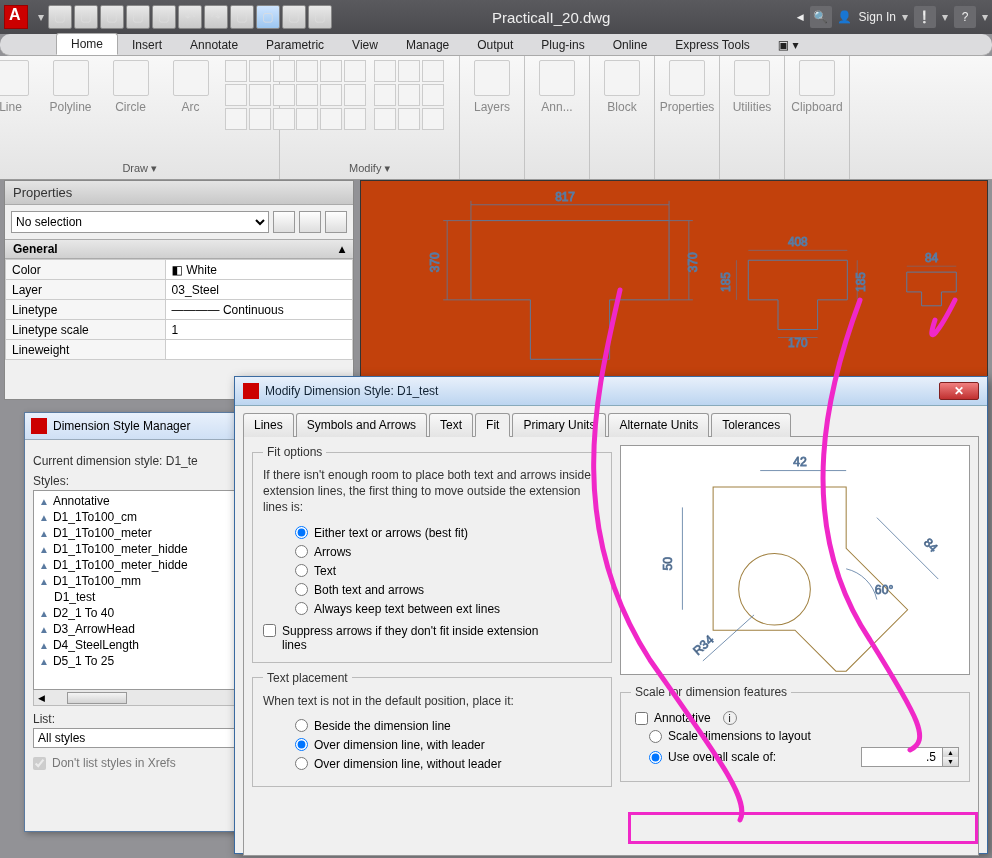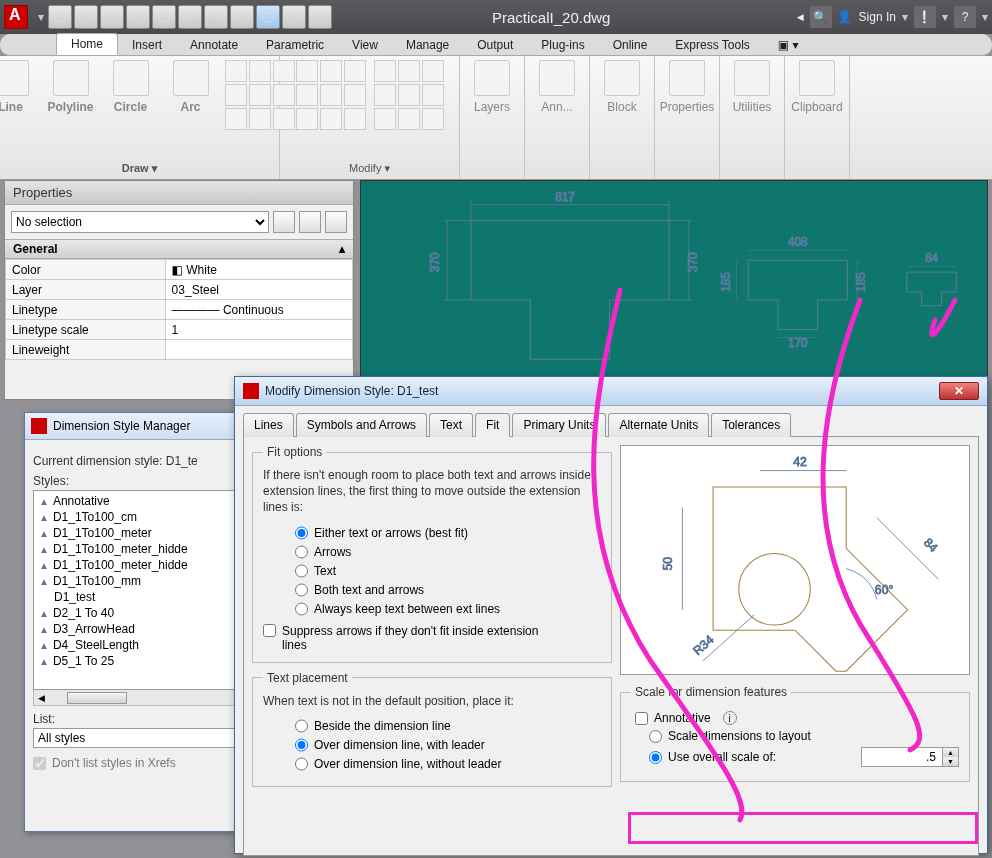--- a/index.html
+++ b/index.html
@@ -36,21 +36,21 @@
 .props .props-title { background:linear-gradient(#e4e4e4,#c8c8c8); padding:4px 8px; font-size:13px; color:#333; border-bottom:1px solid #aaa;}
 .props .selrow { display:flex; padding:6px; gap:4px; align-items:center;}
 .props select { flex:1; height:22px; border:1px solid #999; background:#fff;}
 .props .toolbtn { width:22px;height:22px;border:1px solid #999;background:linear-gradient(#fefefe,#dedede);}
 .props .cat { background:linear-gradient(#e8e8e8,#d0d0d0); padding:2px 8px; font-weight:bold; border-top:1px solid #aaa; border-bottom:1px solid #aaa; display:flex; justify-content:space-between;}
 .props table { width:100%; border-collapse:collapse;}
 .props td { border:1px solid #ccc; padding:2px 6px; background:#fff; height:20px;}
 .props td:first-child { width:46%; background:#f6f6f6;}
 
 
-.canvas { position:absolute; left:360px; top:180px; right:4px; height:210px; background:#0f766e; border:1px solid #333;}
+.canvas { position:absolute; left:360px; top:180px; right:4px; height:210px; background:#c2410c; border:1px solid #333;}
 .canvas svg { width:100%; height:100%;}
 
 
 .dsm { position:absolute; left:24px; top:412px; width:232px; height:420px; background:#f0f0f0; border:1px solid #5a7aa0; box-shadow:2px 2px 6px rgba(0,0,0,.3);}
 .dsm .dlg-title { background:linear-gradient(#e8f0fb,#cfe0f5); padding:5px 6px; display:flex; align-items:center; gap:6px; border-bottom:1px solid #9ab;}
 .dsm .dlg-title .logo-sm { width:16px;height:16px;background:#c00;}
 .dsm .body { padding:8px;}
 .dsm .lbl { margin:6px 0 2px 0; color:#333;}
 .dsm .stylelist { border:1px solid #999; background:#fff; height:200px; overflow:auto; padding:2px;}
 .dsm .stylelist div { padding:1px 3px; white-space:nowrap;}
@@ -69,21 +69,21 @@
 .mds .dlg-title .closebtn { width:40px; height:18px; background:linear-gradient(#f08080,#c03030); border:1px solid #802020; border-radius:2px; color:#fff; text-align:center; font-weight:bold; line-height:16px;}
 .mds .tabs { display:flex; padding:6px 8px 0 8px;}
 .mds .tabs .dtab { border:1px solid #999; border-bottom:none; padding:4px 10px; background:linear-gradient(#f8f8f8,#e4e4e4); margin-right:2px; border-radius:3px 3px 0 0; cursor:pointer; position:relative; top:1px;}
 .mds .tabs .dtab.active { background:#f0f0f0; border-bottom:1px solid #f0f0f0; z-index:2;}
 .mds .tabbody { border:1px solid #999; margin:0 8px 8px 8px; height:420px; padding:8px; display:flex; gap:8px; background:#f0f0f0;}
 .mds .leftcol { width:360px;}
 .mds .rightcol { flex:1; display:flex; flex-direction:column;}
 .mds fieldset { border:1px solid #bbb; padding:8px 10px 10px 10px; margin-bottom:8px;}
 .mds legend { padding:0 4px; color:#333;}
 .mds .desc { color:#333; margin-bottom:10px; line-height:1.35;}
-.mds .radio { display:flex; gap:6px; margin:5px 0;padding-left:32px;}
+.mds .radio { display:flex; align-items:center; gap:6px; margin:5px 0;padding-left:32px;}
 .mds .radio input {margin:0;}
 .mds .chkrow { display:flex; align-items:flex-start; gap:6px; margin-top:8px;}
 .mds .preview { border:1px solid #999; background:#fff; height:230px; margin-bottom:10px;}
 .mds .scalebox .row { display:flex; align-items:center; gap:6px; margin:4px 0 4px 18px;}
 .mds .scalebox .row.ann { margin-left:4px;}
 .mds .spin { display:flex; align-items:center; border:1px solid #999; background:#fff; height:20px;}
 .mds .spin input { border:none; width:80px; text-align:right; padding:0 6px; height:18px;}
 .mds .spin .arrows { width:16px; display:flex; flex-direction:column; border-left:1px solid #999;}
 .mds .spin .arrows div{ height:9px; font-size:7px; text-align:center; background:linear-gradient(#f4f4f4,#d4d4d4); line-height:9px;}
 .highlight-box { position:absolute; border:3px solid #f028c8; pointer-events:none;}
@@ -133,21 +133,21 @@
   <div class="tab">View</div>
   <div class="tab">Manage</div>
   <div class="tab">Output</div>
   <div class="tab">Plug-ins</div>
   <div class="tab">Online</div>
   <div class="tab">Express Tools</div>
   <div class="tab">▣ ▾</div>
 </div>
 
 <div class="ribbon">
-  <div class="panel" style="width:280px;font-weight:bold;">
+  <div class="panel" style="width:280px;">
     <div class="panel-body">
       <div class="bigbtn">
           <div class="bigicon"></div>
           <span>Line</span>
         </div>
       <div class="bigbtn">
           <div class="bigicon"></div>
           <span>Polyline</span>
         </div>
       <div class="bigbtn">

